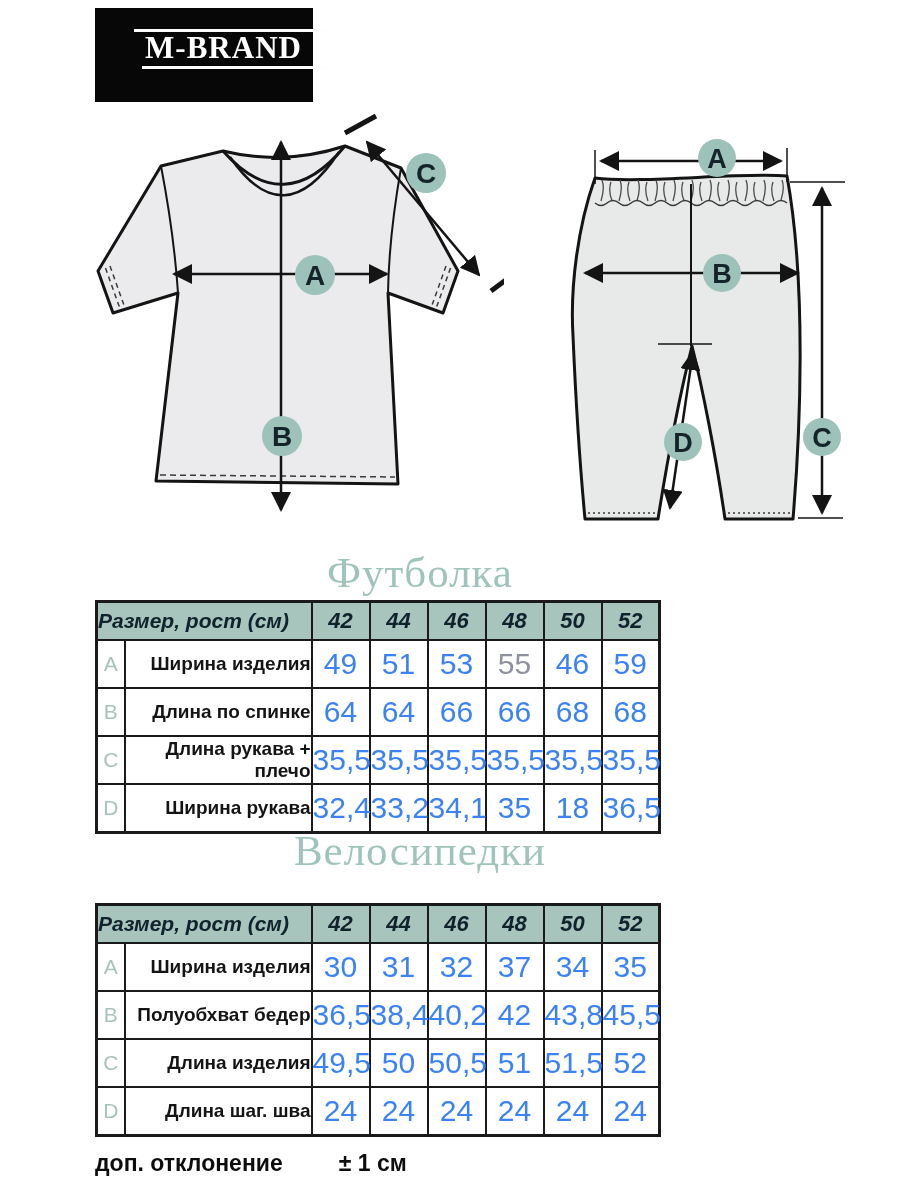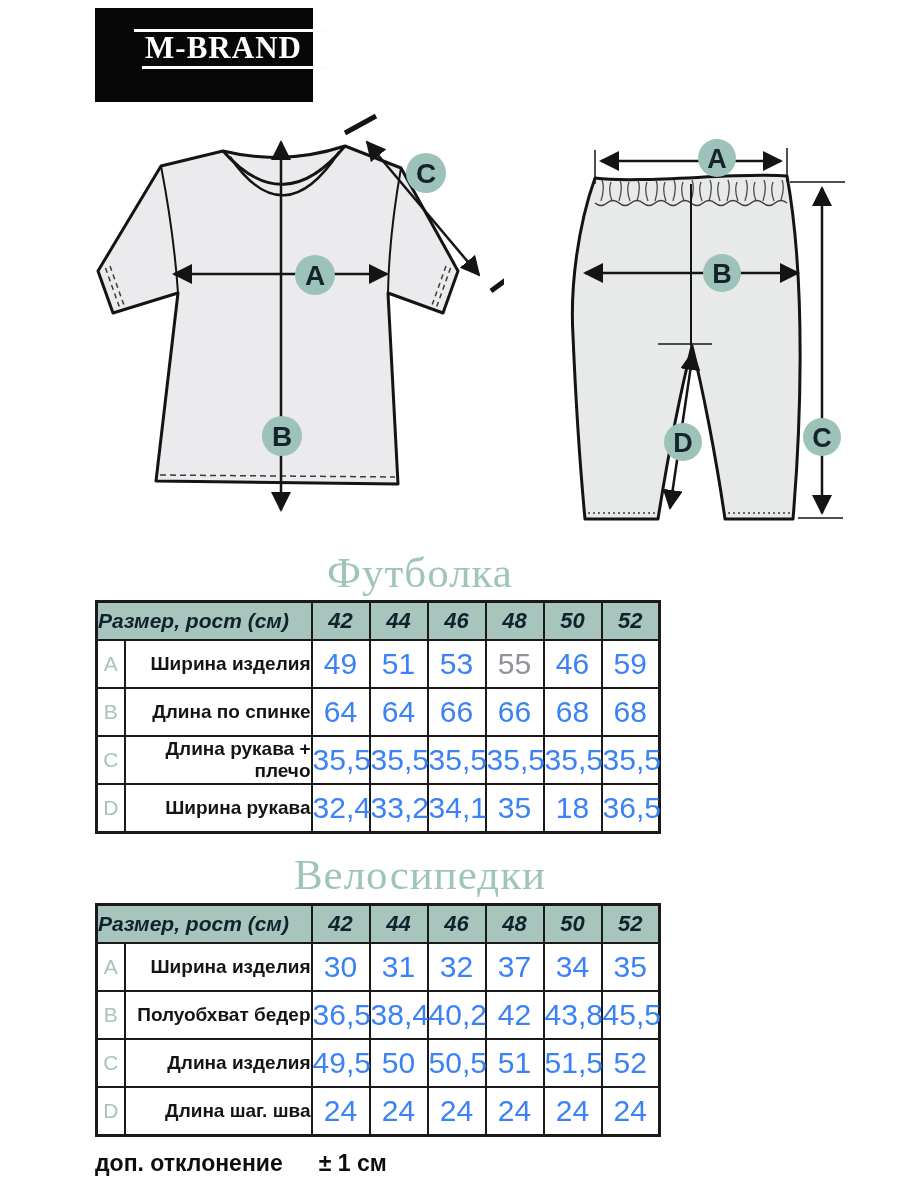--- a/index.html
+++ b/index.html
@@ -25,41 +25,41 @@
   .diagrams{position:absolute;left:0;top:106px;width:900px;height:440px;}
   .svg-tshirt{position:absolute;left:58px;top:0;}
   .svg-shorts{position:absolute;left:540px;top:0;}
 
   
   .chart-title{
     position:absolute;left:0;width:840px;text-align:center;margin:0;
     font-size:43px;font-weight:normal;color:#9fc4bc;letter-spacing:1px;font-family:Liberation Serif, serif;
   }
   .title-1{top:548px;}
-  .title-2{top:850px;}
+  .title-2{top:826px;}
 
   
   table.size-table{
     position:absolute;left:95px;border-collapse:collapse;table-layout:fixed;
     width:563px;border:3px solid #1a1a1a;background:#ffffff;
   }
   .table-1{top:600px;}
   .table-2{top:903px;}
   table.size-table th, table.size-table td{border:2px solid #1a1a1a;padding:0;}
   table.size-table thead th{background:#a7c4bd;height:36px;color:#10222b;font-style:italic;}
   th.h-label{font-size:21px;text-align:left;padding-left:10px;font-weight:bold;}
   th.h-size{font-size:22px;text-align:center;font-weight:bold;}
   td.letter{color:#a9c2be;font-size:21px;text-align:center;font-weight:normal;}
   td.label{font-size:19px;font-weight:bold;text-align:right;padding:2px 4px 2px 8px;line-height:1.15;}
   td.val{font-size:30px;text-align:center;height:46px;font-weight:normal;color:#3b82f6;}
   td.val.muted{color:#8d929d;}
 
   
   .footer{position:absolute;left:95px;top:1150px;font-size:23px;font-weight:bold;color:#0d0d0d;}
-  .footer .value{margin-left:36px;}
+  .footer .value{margin-left:56px;}
 </style>
 </head>
 <body>
 
 <div class="page">
 
   <div class="logo">
     <div class="logo-rule-top"></div>
     <div class="logo-text">M-BRAND</div>
     <div class="logo-rule-bottom"></div>

